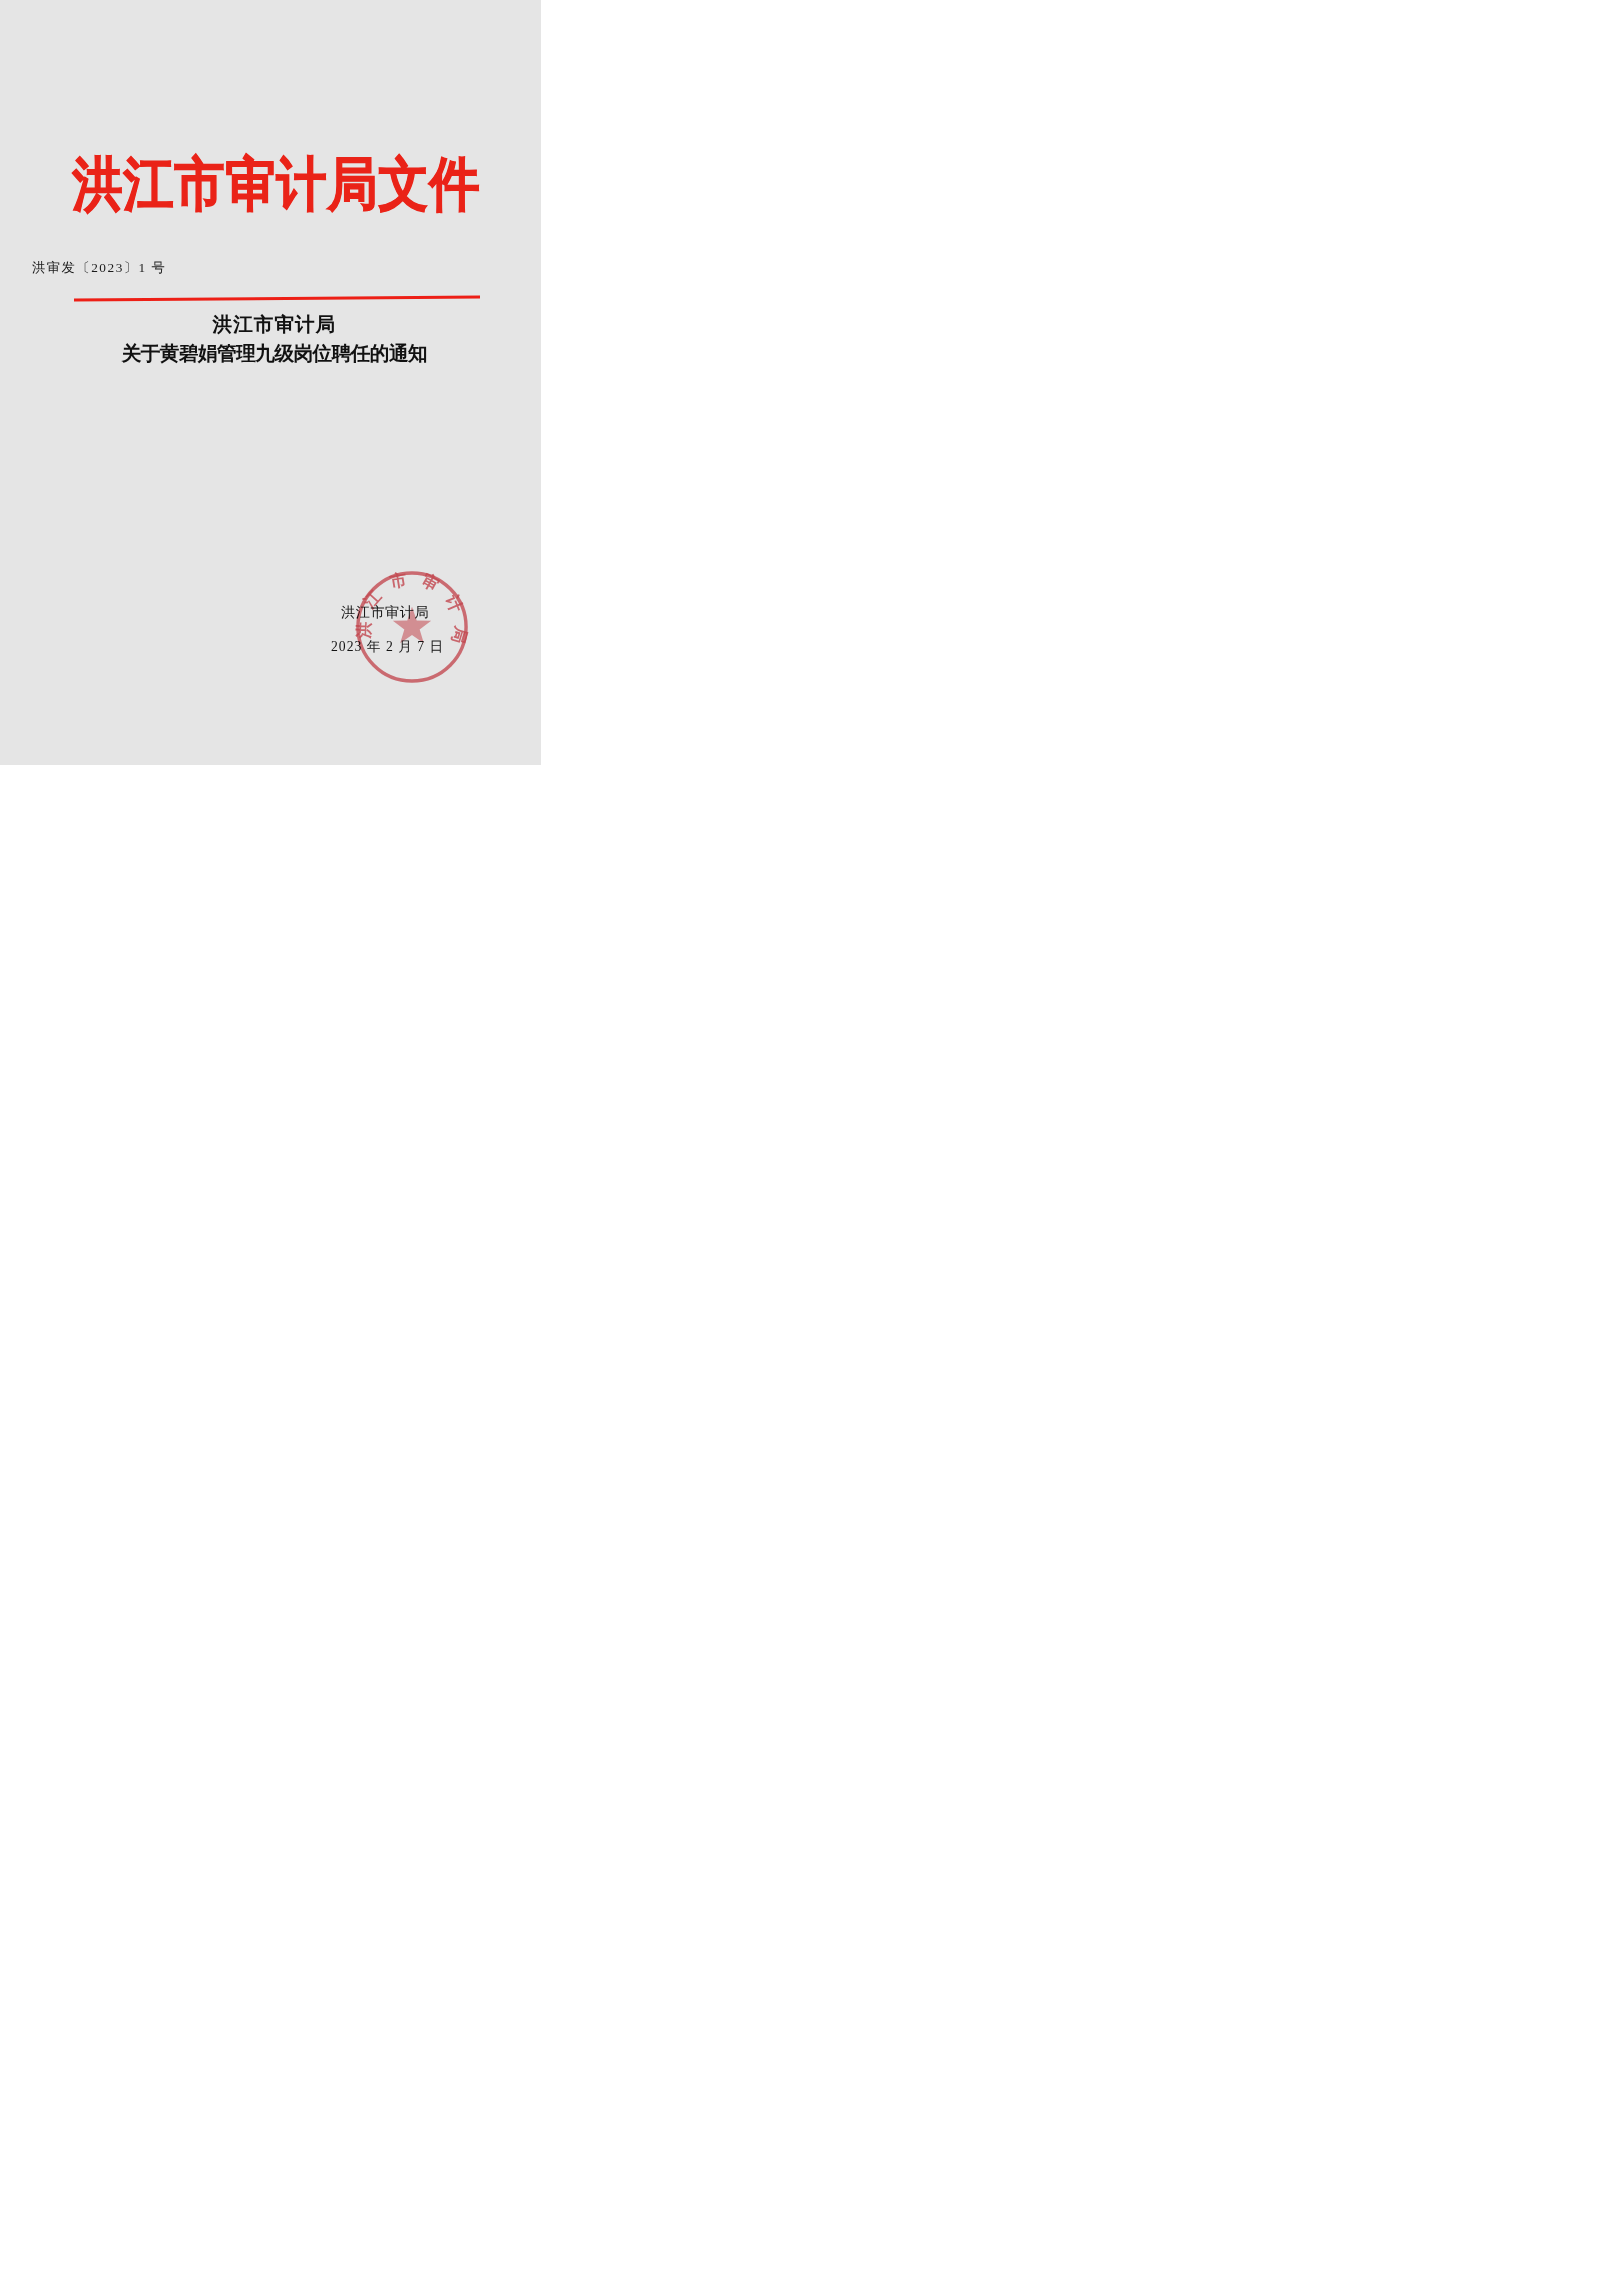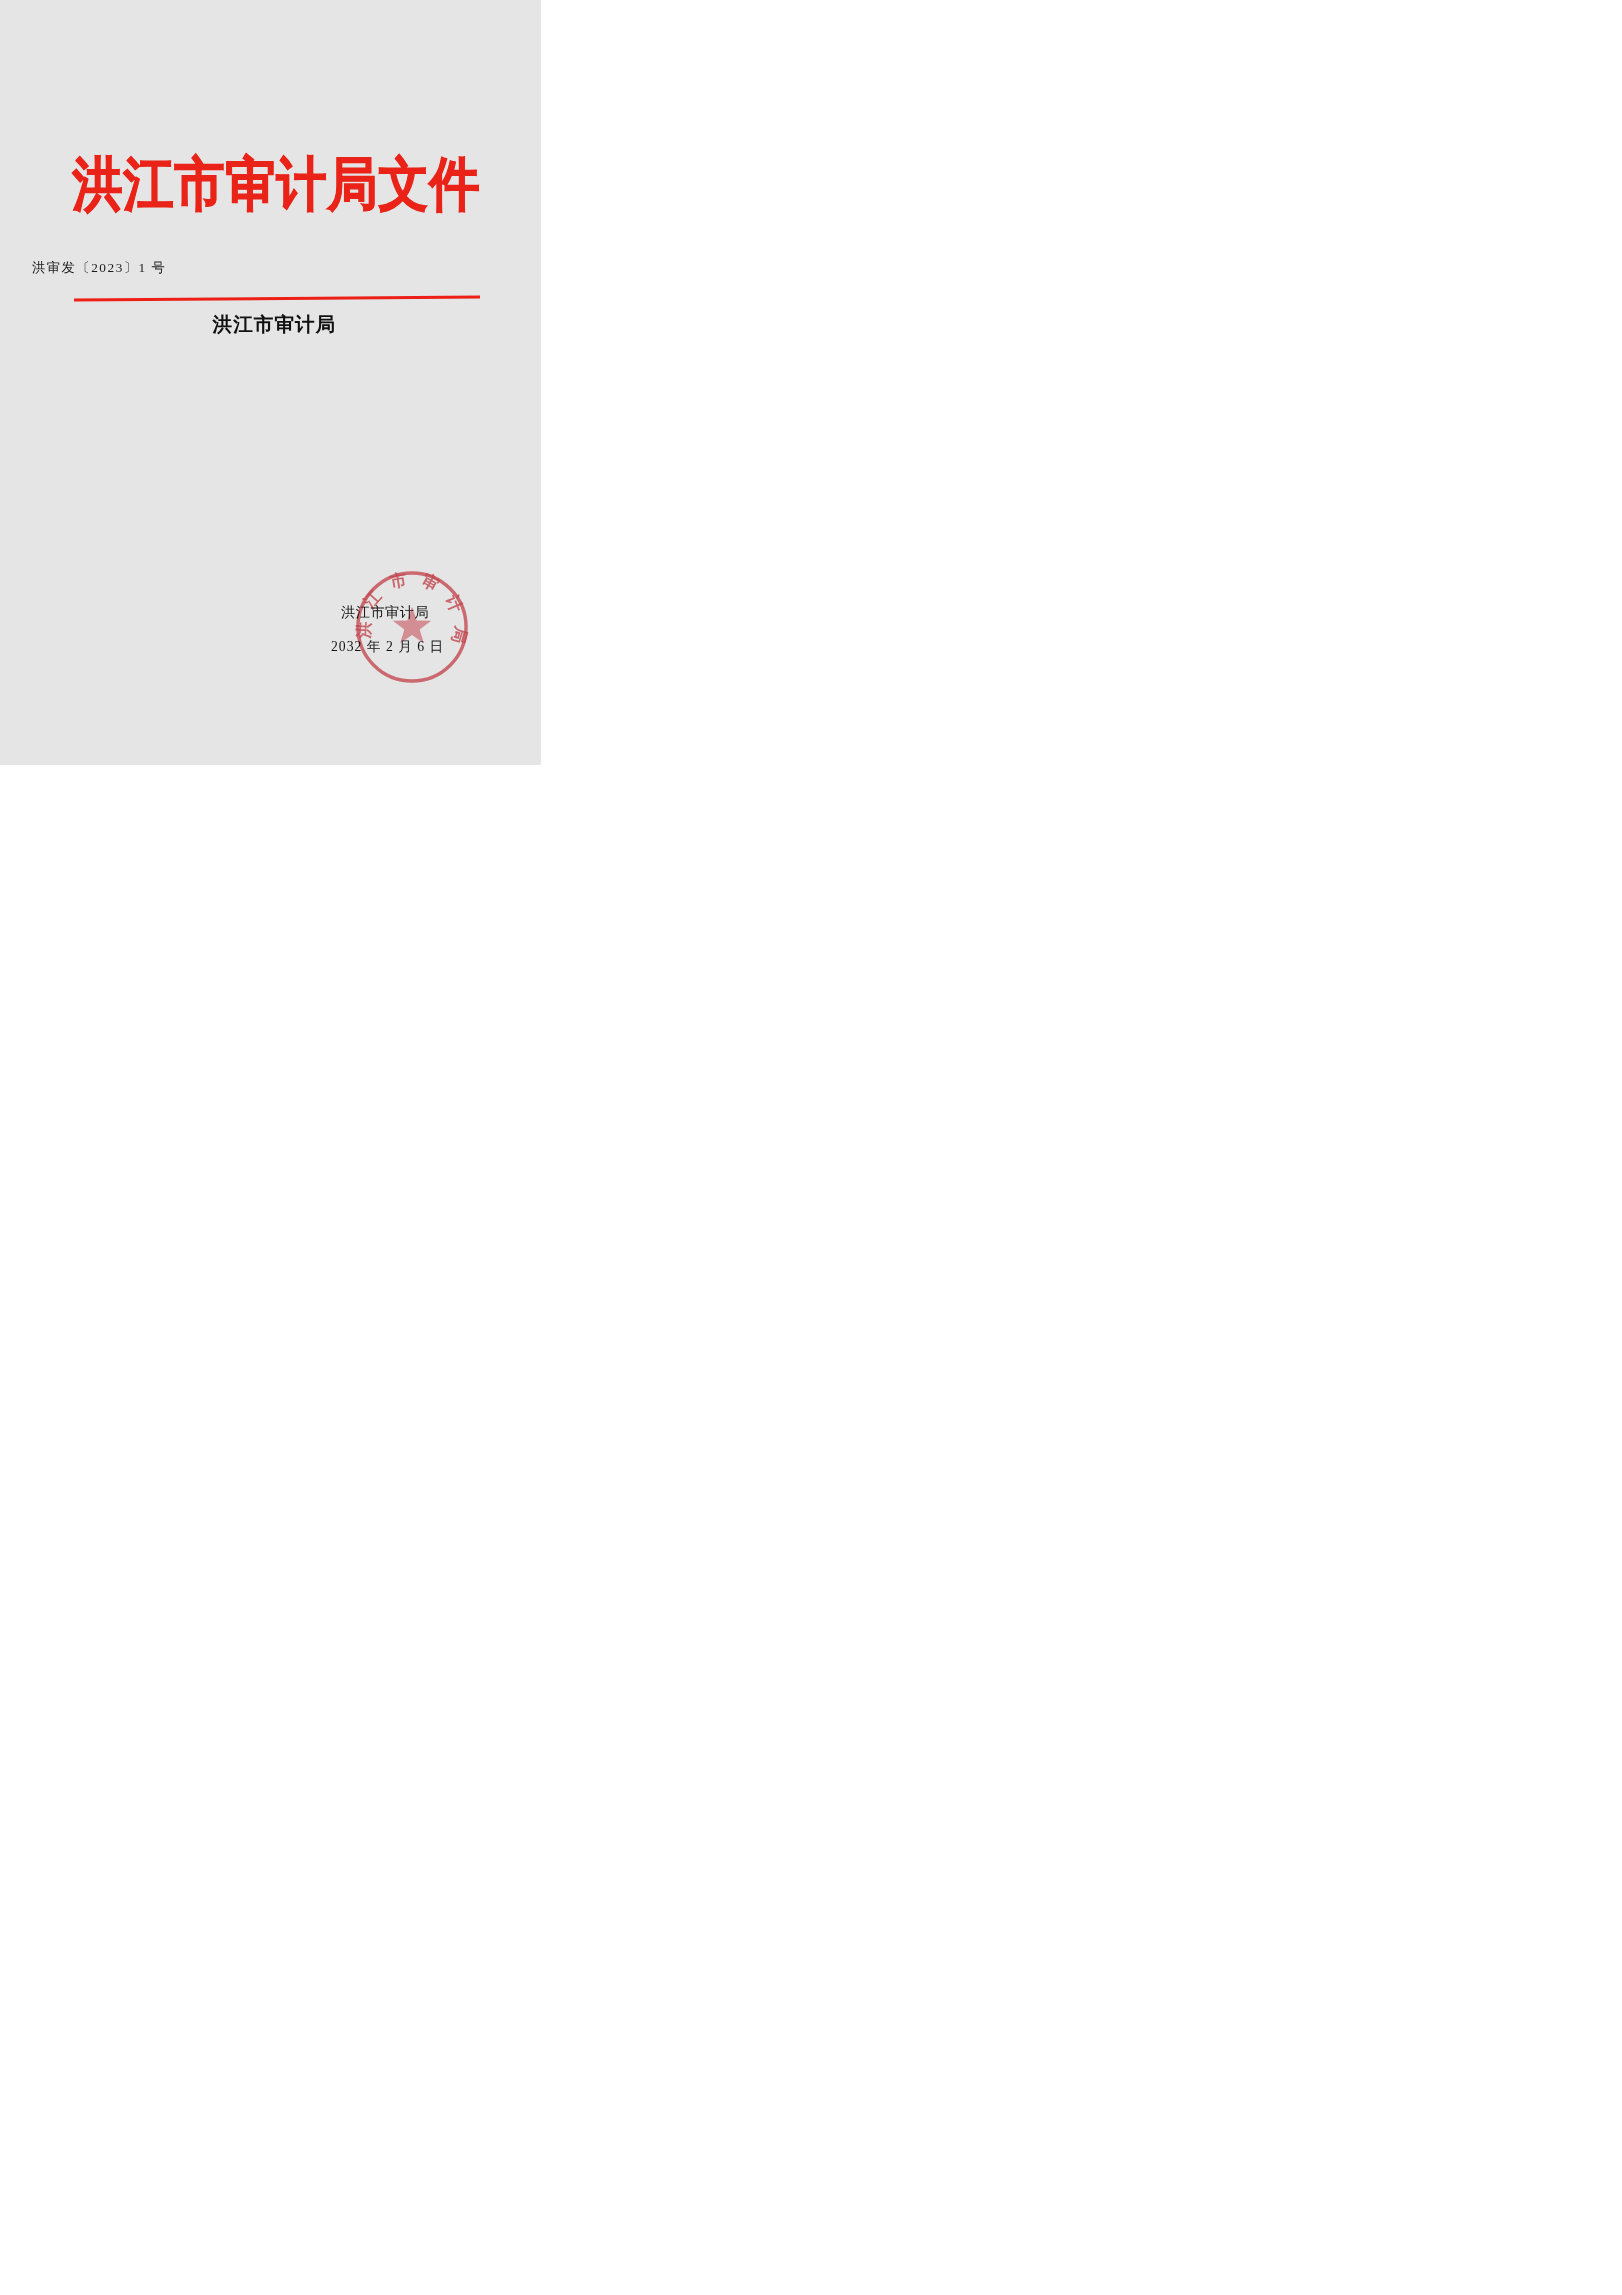--- a/index.html
+++ b/index.html
@@ -114,26 +114,27 @@
 <div class="page">
 
   <div class="masthead">洪江市审计局文件</div>
 
   <div class="doc-number">洪审发〔2023〕1 号</div>
 
   <div class="red-rule"></div>
 
   <div class="doc-title">
     <div class="t1">洪江市审计局</div>
+    <div class="t2">关于黄碧娟管理九级岗位聘任的通知</div>
   </div>
 
 
   <div class="sig-name">洪江市审计局</div>
 
-  <div class="sig-date">2032 年 2 月 6 日</div>
+  <div class="sig-date">2023 年 2 月 7 日</div>
 
   <div class="seal">
     <svg viewBox="-118 -118 236 236" xmlns="http://www.w3.org/2000/svg">
       <defs>
         <path id="sealArc" d="M -80.8 29.4 A 86 86 0 1 1 80.8 29.4" fill="none"></path>
       </defs>
       <circle cx="0" cy="0" r="110" fill="none" stroke="#d94f58" stroke-width="7" opacity="0.78"></circle>
       <polygon points="0,-41 9.6,-13.2 39,-12.7 15.6,5 24.1,33.2 0,16.4 -24.1,33.2 -15.6,5 -39,-12.7 -9.6,-13.2" fill="#d94f58" opacity="0.55"></polygon>
       <text font-size="34" font-weight="700" fill="#d94f58" opacity="0.8" letter-spacing="24" font-family="Liberation Serif, DejaVu Serif, serif">
         <textPath href="#sealArc" startOffset="6">洪江市审计局</textPath>

